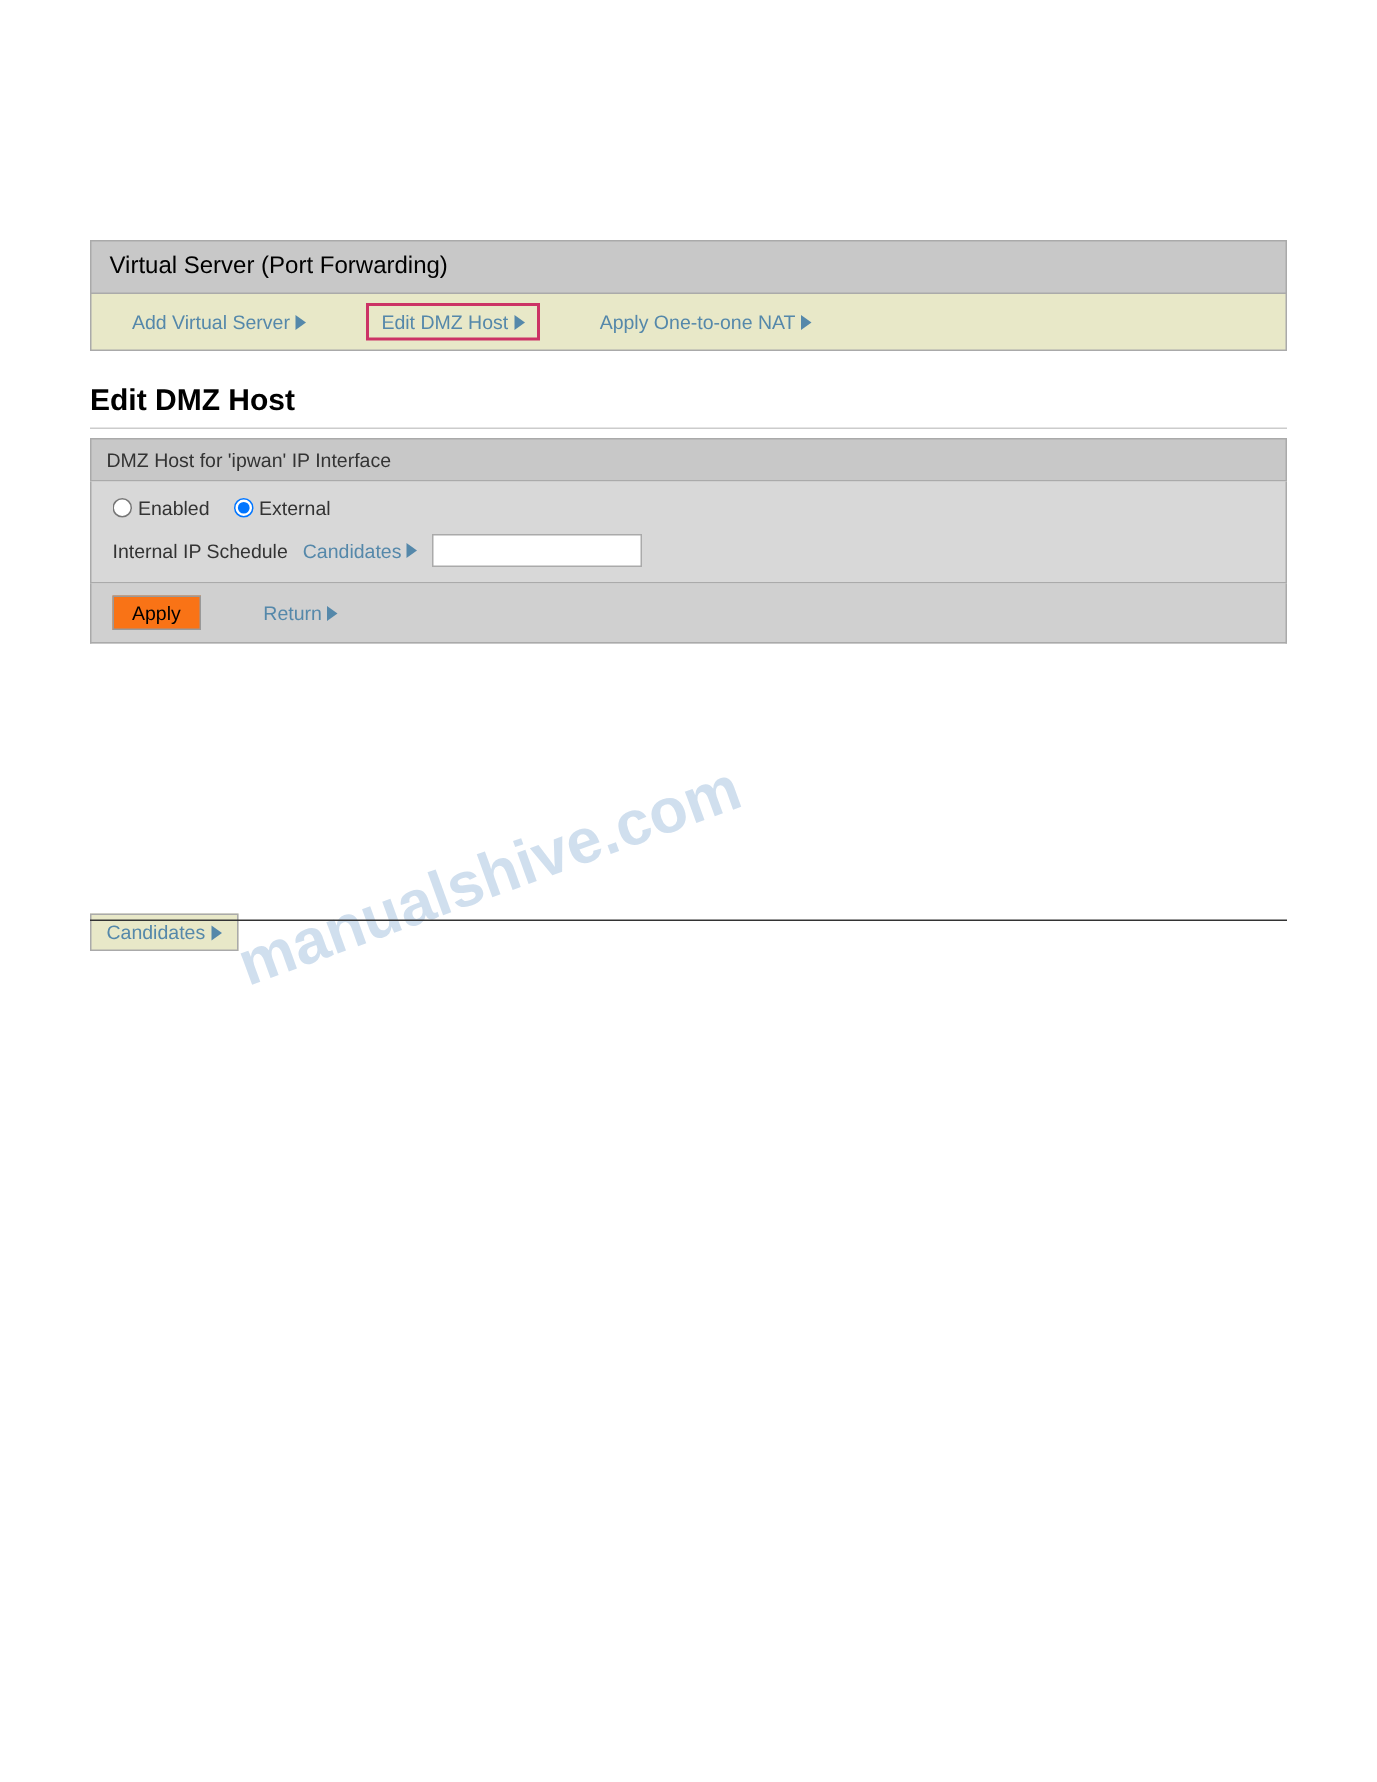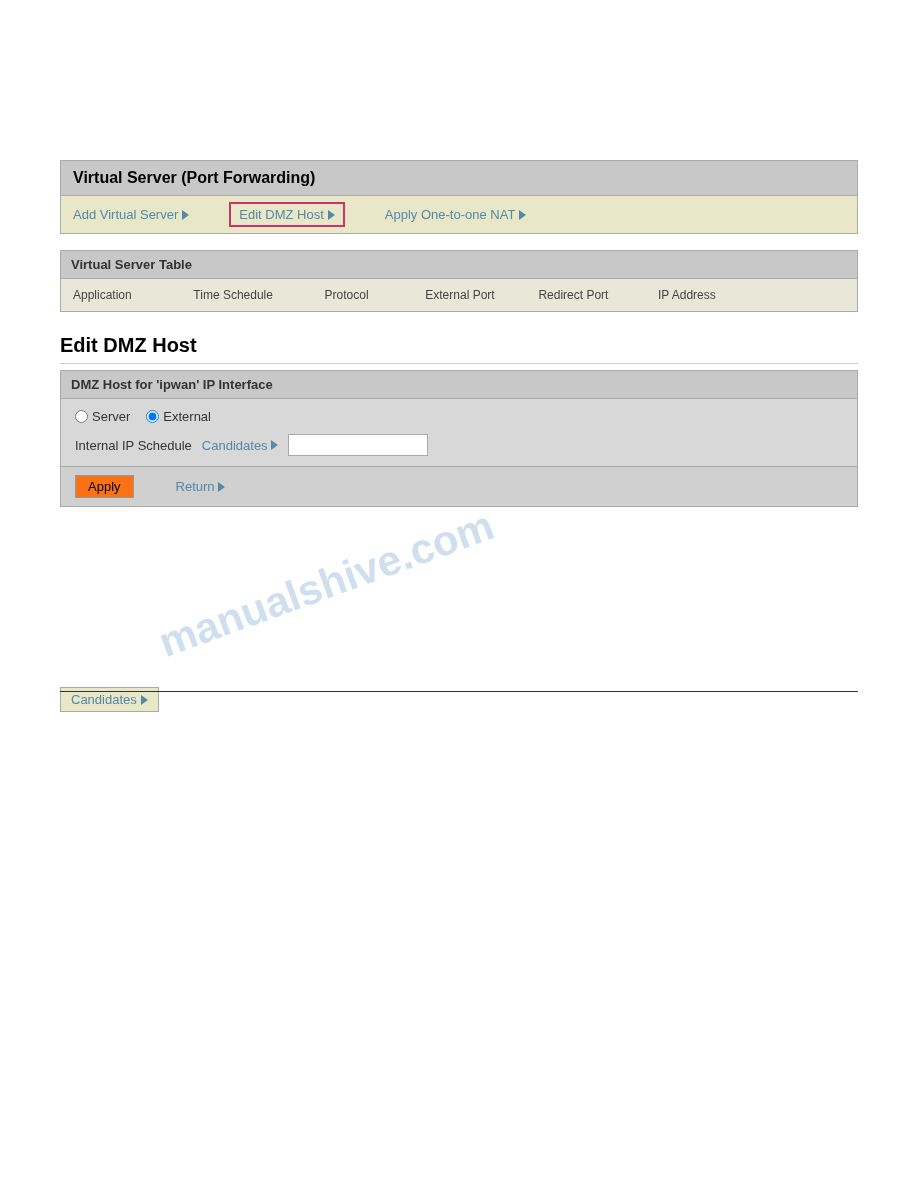--- a/index.html
+++ b/index.html
@@ -19,32 +19,32 @@
 
     .page-wrapper {
       padding: 160px 60px 40px 60px;
     }
 
     
     .section-header {
       background: #c8c8c8;
       padding: 8px 12px;
       font-size: 16px;
-      font-weight: bold;
+      font-weight: normal;
       color: #000;
       border: 1px solid #aaa;
     }
 
     .nav-bar {
       background: #e8e8c8;
       border: 1px solid #aaa;
       border-top: none;
       display: flex;
       align-items: center;
-      padding: 6px 12px;
+      padding: 6px 27px;
       gap: 40px;
     }
 
     .nav-link {
       color: #5588aa;
       text-decoration: none;
       font-size: 13px;
       cursor: pointer;
       display: flex;
       align-items: center;
@@ -117,21 +117,21 @@
       font-weight: bold;
       color: #000;
       padding: 6px 0;
       border-bottom: 1px solid #ccc;
       margin-bottom: 0;
     }
 
     .dmz-sub-header {
       background: #c8c8c8;
       padding: 6px 10px;
-      font-weight: bold;
+      font-weight: normal;
       font-size: 13px;
       border: 1px solid #aaa;
       margin-top: 6px;
     }
 
     .dmz-content {
       background: #d8d8d8;
       border: 1px solid #aaa;
       border-top: none;
       padding: 10px 14px;
@@ -273,47 +273,33 @@
       <a class="nav-link-highlighted">
         <span>Edit DMZ Host</span>
         <span class="arrow-icon"></span>
       </a>
       <a class="nav-link">
         <span>Apply One-to-one NAT</span>
         <span class="arrow-icon"></span>
       </a>
     </div>
 
-    <div class="table-section">
-      <div class="table-header">
-        <span>Virtual Server Table</span>
-      </div>
-      <div class="table-row-header">
-        <div class="table-col">Application</div>
-        <div class="table-col">Time Schedule</div>
-        <div class="table-col">Protocol</div>
-        <div class="table-col">External Port</div>
-        <div class="table-col">Redirect Port</div>
-        <div class="table-col">IP Address</div>
-        <div class="table-col"></div>
-      </div>
-    </div>
 
     <div class="dmz-section">
       <div class="dmz-title">
         <span>Edit DMZ Host</span>
       </div>
       <div class="dmz-sub-header">
         <span>DMZ Host for 'ipwan' IP Interface</span>
       </div>
       <div class="dmz-content">
         <div class="radio-row">
           <label class="radio-label">
             <input type="radio" name="dmz_status" value="enabled" style="">
-            <span>Server</span>
+            <span>Enabled</span>
           </label>
           <label class="radio-label">
             <input type="radio" name="dmz_status" value="disabled" checked="" style="">
             <span>External</span>
           </label>
         </div>
         <div class="ip-row">
           <span class="ip-label">Internal IP Schedule</span>
           <a class="candidates-link">
             <span>Candidates</span>

